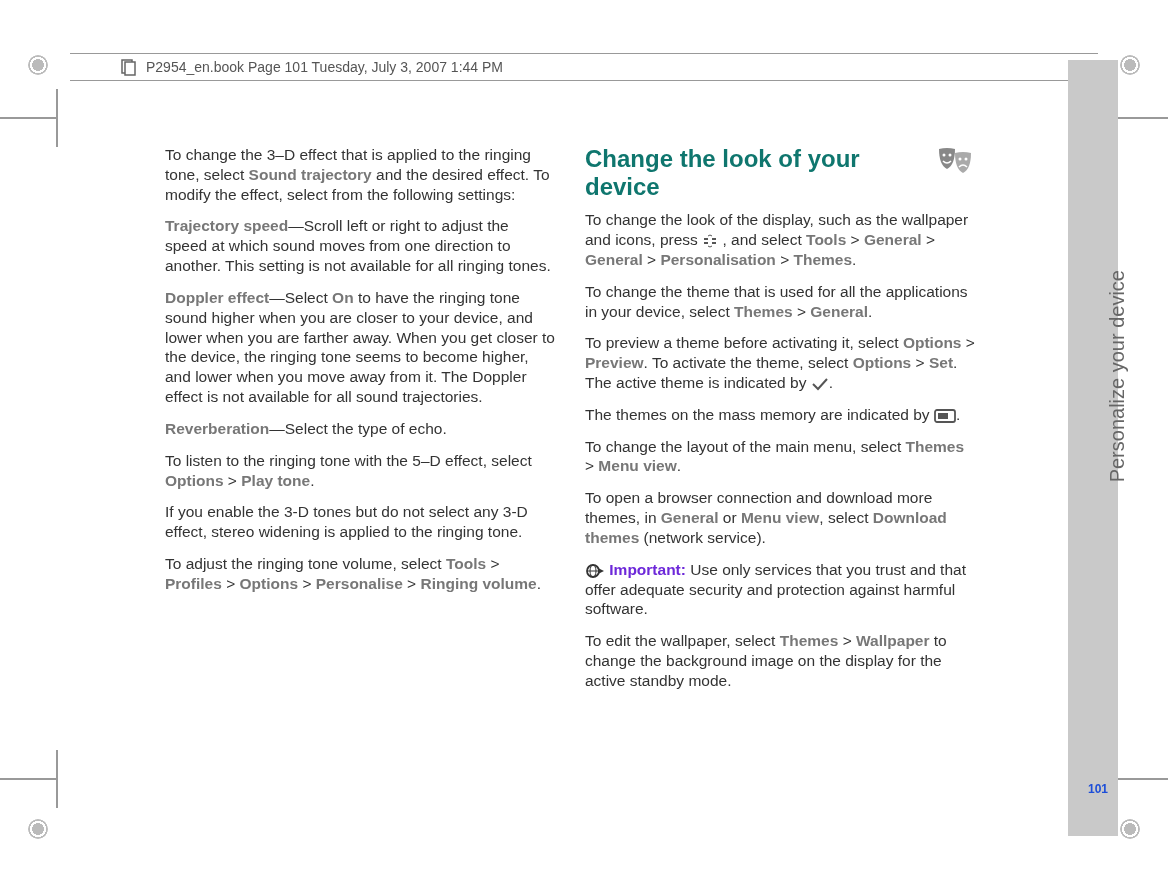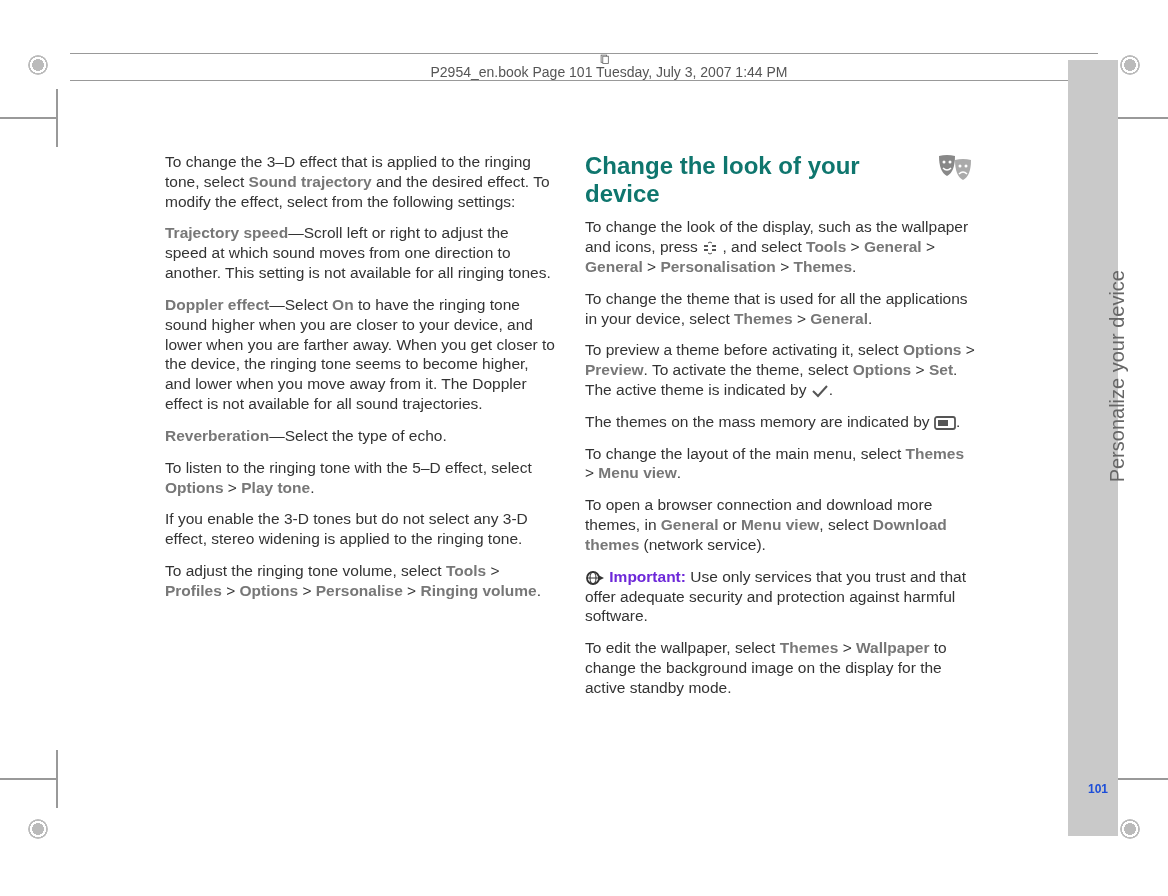--- a/index.html
+++ b/index.html
@@ -27,26 +27,25 @@
     left: 70px;
     right: 70px;
     height: 26px;
     border-top: 1.5px solid #999;
     border-bottom: 1.5px solid #999;
     display: flex;
     align-items: center;
     padding-left: 50px;
     font-size: 14px;
     color: #555;
-    flex-direction: column;
   }
 
   .content {
     position: absolute;
-    top: 152px;
+    top: 145px;
     left: 165px;
     width: 810px;
     display: flex;
     gap: 30px;
   }
   .col { width: 390px; }
   .para { font-size: 15.5px; line-height: 1.28; margin-bottom: 12px; color: #333; }
   .bold { font-weight: bold; color: #777; }
   .bold-dark { font-weight: bold; color: #6d28d9; }
   .h1 { font-size: 24px; font-weight: bold; color: #0f766e; line-height: 1.15; margin-bottom: 10px; }

